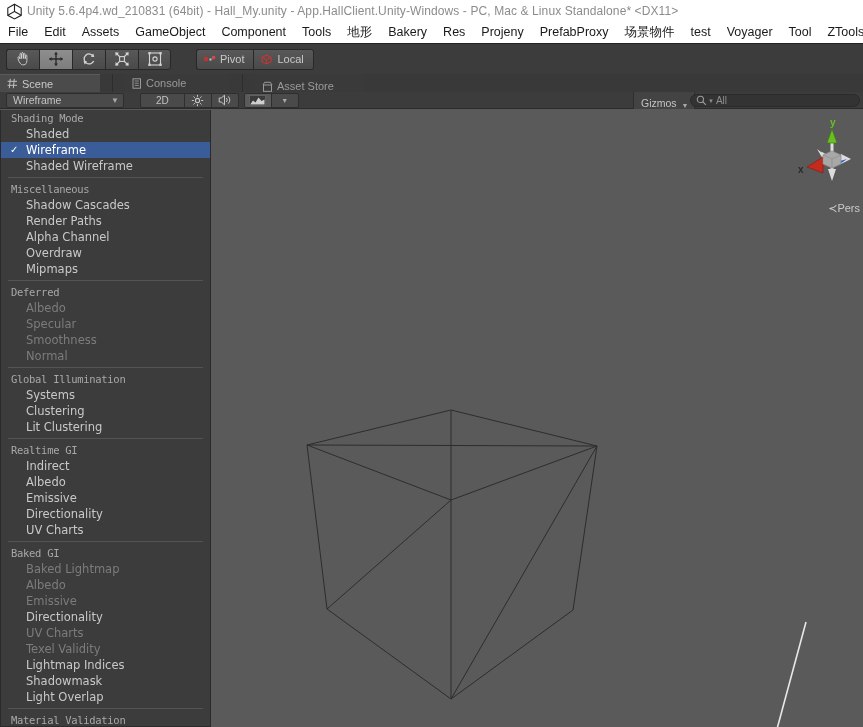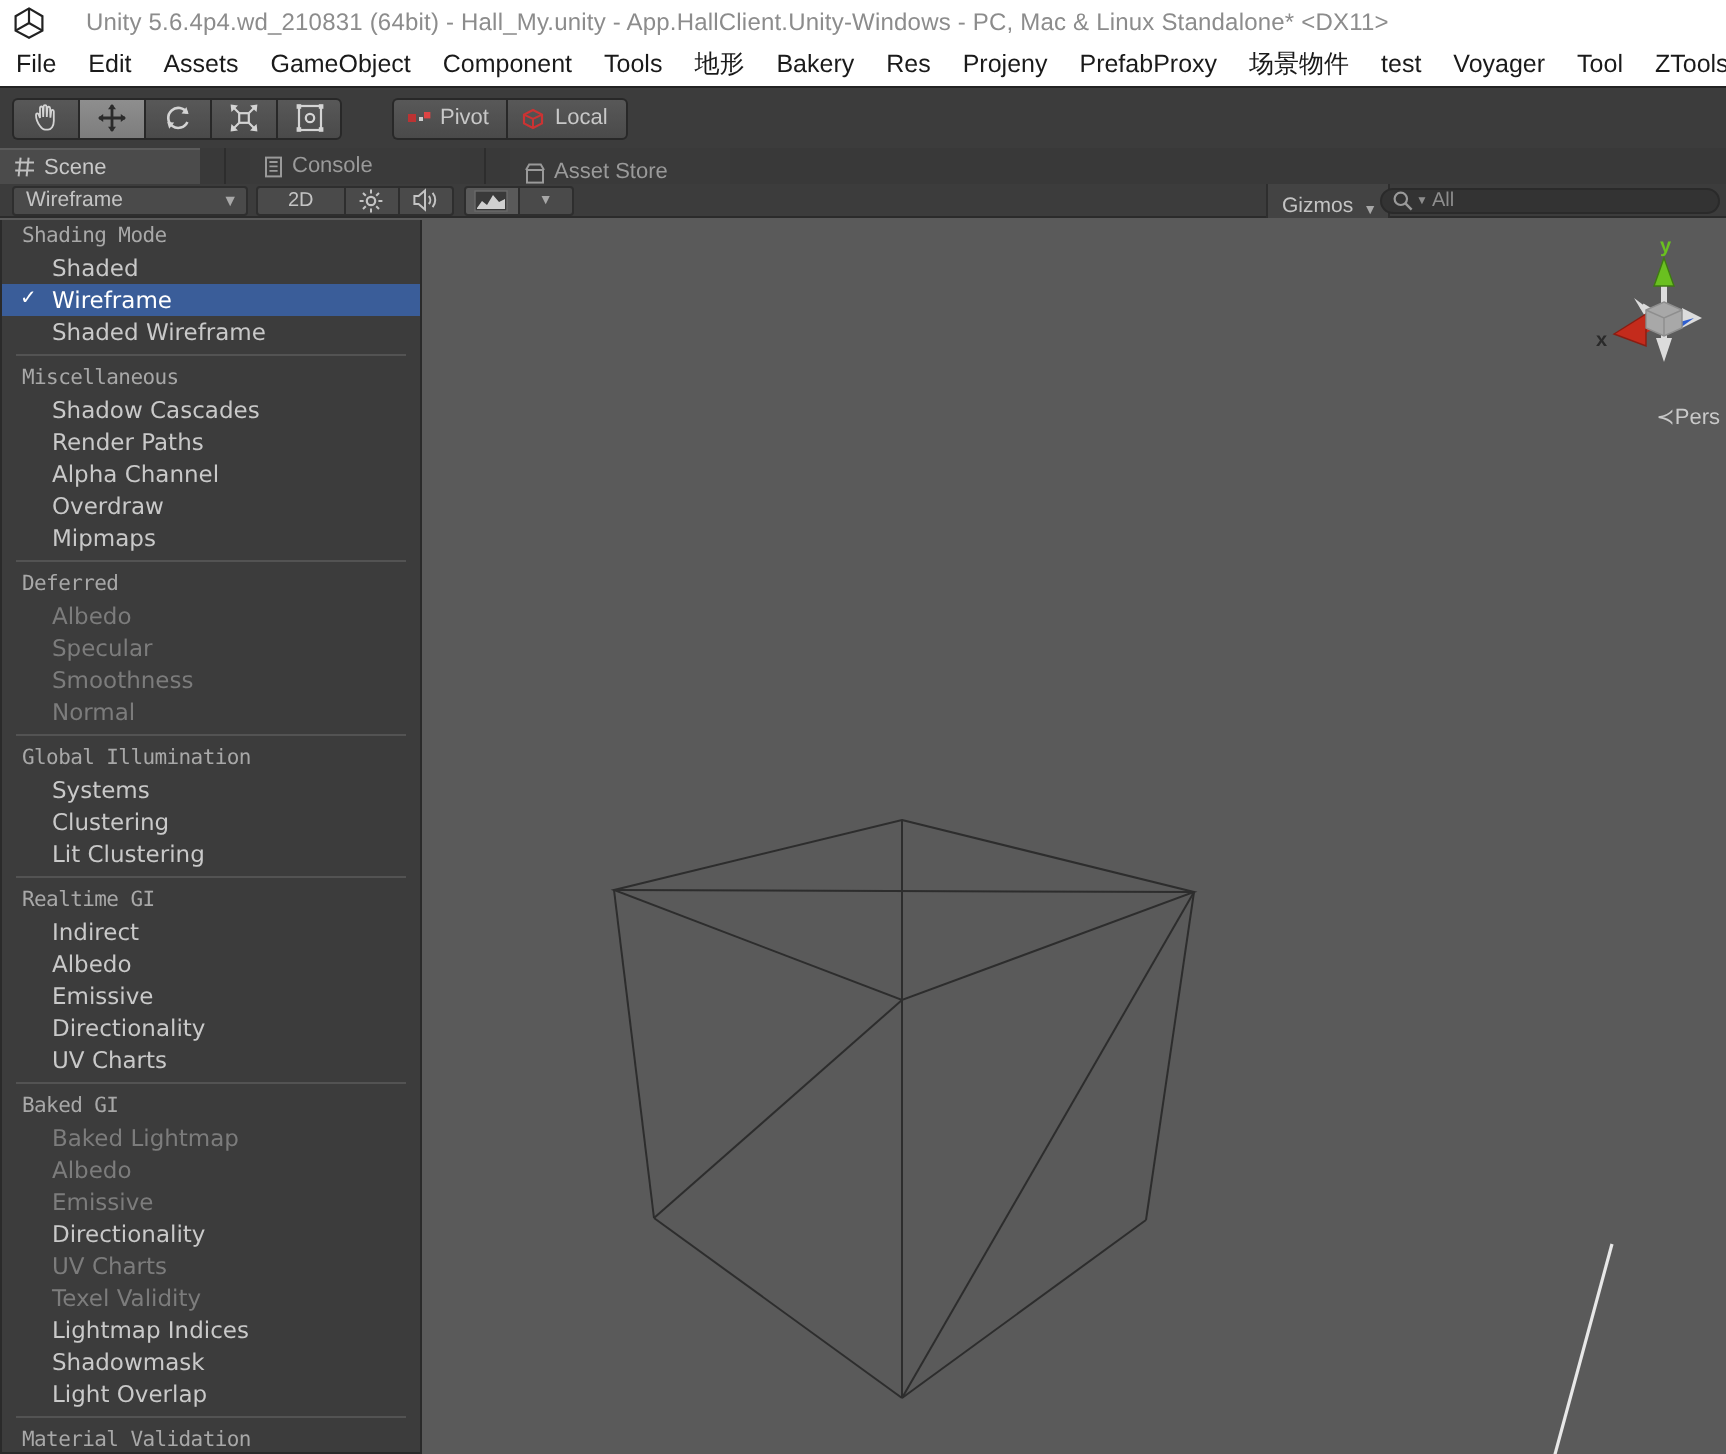--- a/index.html
+++ b/index.html
@@ -17,21 +17,21 @@
     background: #ffffff;
     display: flex; align-items: center;
   }
   #title-icon {
     width: 20px; height: 18px; margin-left: 4px;
     display: flex; align-items: center; justify-content: center;
   }
   #title-text {
     font-size: 12px; color: #8c8c8c;
     font-family: "Liberation Sans", sans-serif;
-    white-space: nowrap; margin-left: 19px;
+    white-space: nowrap; margin-left: 3px;
     letter-spacing: 0.1px;
   }
 
   
   #menubar {
     position: absolute; left: 0; top: 22px; width: 863px; height: 21px;
     background: #ffffff;
     display: flex; align-items: center;
   }
   .menu-item {
@@ -107,21 +107,21 @@
     padding: 0 4px 0 6px;
     font-size: 10.5px; color: #c4c4c4; cursor: pointer;
   }
   .sb-btn {
     height: 15px; min-width: 28px;
     background: #4a4a4a; border: 1px solid #2e2e2e;
     display: flex; align-items: center; justify-content: center;
     font-size: 10px; color: #c4c4c4; cursor: pointer;
     margin-left: -1px;
   }
-  #sb-2d { margin-left: 4px; border-radius: 2px 0 0 2px; padding: 0 15px; }
+  #sb-2d { margin-left: 16px; border-radius: 2px 0 0 2px; padding: 0 15px; }
   #sb-light { width: 27px; }
   #sb-audio { width: 27px; border-radius: 0 2px 2px 0; }
   #sb-fx { margin-left: 5px; width: 28px; border-radius: 2px 0 0 2px; background: #5a5a5a;}
   #sb-fx-arrow { width: 15px; border-radius: 0 2px 2px 0; }
 
   #gizmos-btn {
     position: absolute; left: 633px; top: 0px; height: 17px;
     padding: 0 5px 0 7px;
     display: flex; align-items: flex-end; gap: 5px;
     font-size: 10.5px; color: #c4c4c4; cursor: pointer;

